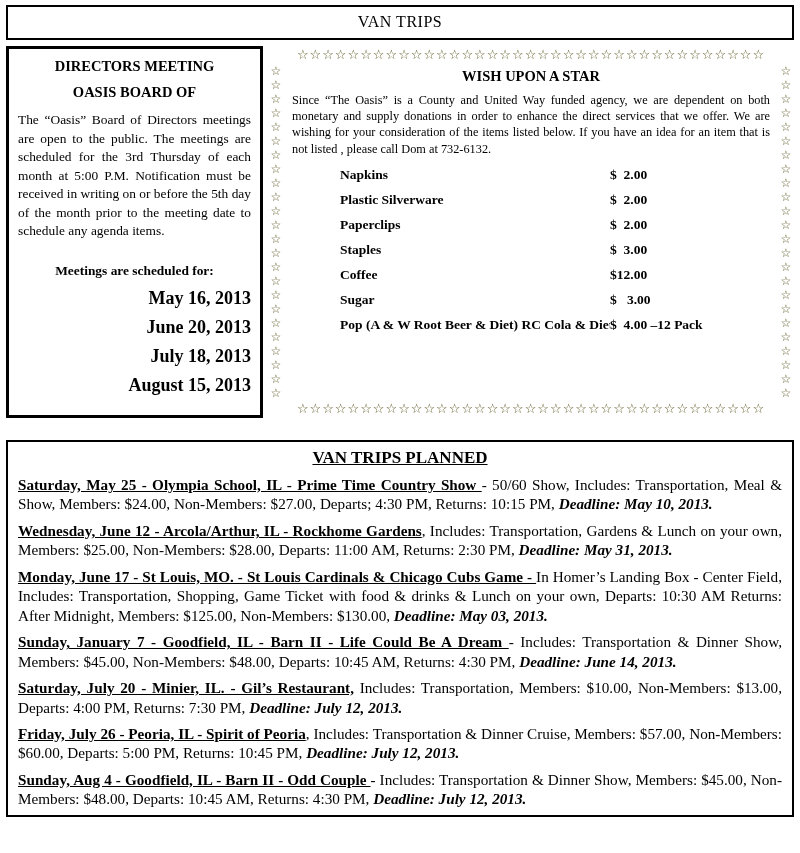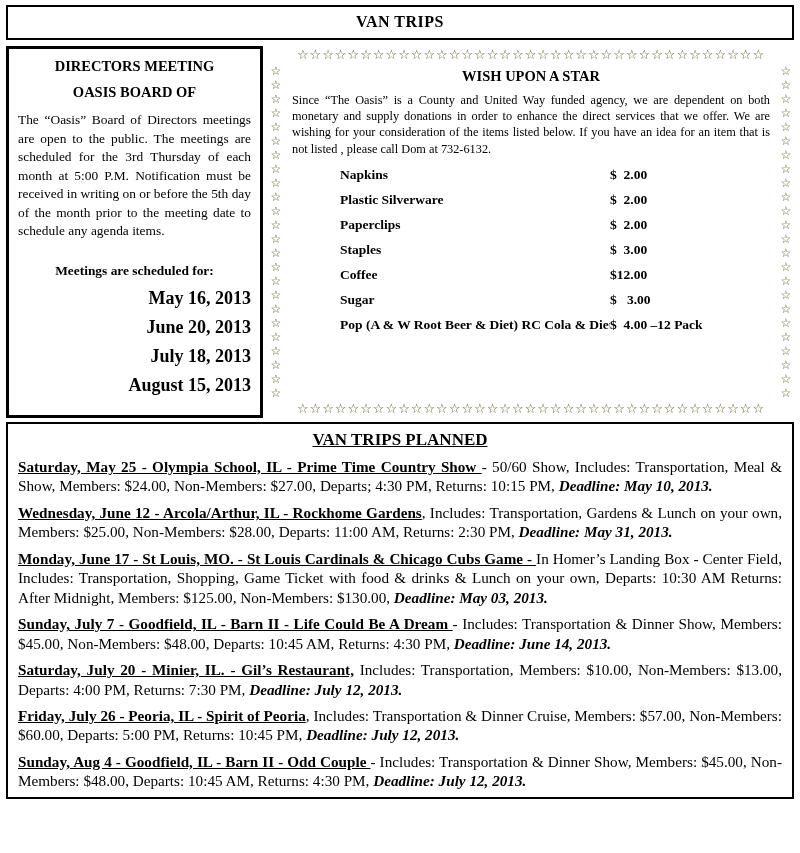--- a/index.html
+++ b/index.html
@@ -11,21 +11,21 @@
   }
   .page { padding: 5px 6px; }
 
   
   .header-box {
     border: 2px solid #000;
     text-align: center;
     padding: 6px 0 7px;
     margin-bottom: 6px;
   }
-  .header-title { font-weight: bold; font-size: 16px; letter-spacing: .5px; text-align: center; }
+  .header-title { font-weight: normal; font-size: 16px; letter-spacing: .5px; text-align: center; }
 
   
   .columns { display: flex; gap: 5px; align-items: stretch; }
 
   .board-box {
     width: 257px; flex: 0 0 257px;
     border: 3px solid #000;
     padding: 6px 9px 10px;
     min-height: 305px;
   }
@@ -58,21 +58,21 @@
     display: grid; grid-template-columns: 1fr 160px;
     font-weight: bold; font-size: 13.5px;
     margin-bottom: 9px; align-items: baseline; margin-left: 48px;
   }
   .wish-item-name { white-space: nowrap; overflow: hidden; }
   .wish-item-price { white-space: pre; }
 
   
   .trips-box {
     border: 2px solid #000;
-    margin-top: 4px;
+    margin-top: 22px;
     padding: 6px 10px 4px;
   }
   .trips-title {
     text-align: center; font-weight: bold; font-size: 17px;
     text-decoration: underline; margin-bottom: 7px;
   }
   .trip { font-size: 15.2px; line-height: 1.28; text-align: justify; margin-bottom: 7px; }
   .trip:last-child { margin-bottom: 2px; }
   .trip-heading { font-weight: bold; text-decoration: underline; }
   .trip-deadline { font-weight: bold; font-style: italic; }
@@ -193,21 +193,21 @@
 
   <div class="trips-box">
     <h1 class="trips-title">VAN TRIPS PLANNED</h1>
 
     <p class="trip"><span class="trip-heading">Saturday, May 25 - Olympia School, IL - Prime Time Country Show </span><span class="trip-details">- 50/60 Show, Includes: Transportation, Meal &amp; Show, Members: $24.00, Non-Members: $27.00, Departs; 4:30 PM, Returns: 10:15 PM, </span><span class="trip-deadline">Deadline: May 10, 2013.</span></p>
 
     <p class="trip"><span class="trip-heading">Wednesday, June 12 - Arcola/Arthur, IL - Rockhome Gardens</span><span class="trip-details">, Includes: Transportation, Gardens &amp; Lunch on your  own, Members: $25.00, Non-Members: $28.00, Departs: 11:00 AM, Returns: 2:30 PM, </span><span class="trip-deadline">Deadline: May 31, 2013.</span></p>
 
     <p class="trip"><span class="trip-heading">Monday, June 17 - St Louis, MO. - St Louis  Cardinals &amp; Chicago Cubs Game - </span><span class="trip-details">In Homer’s Landing Box - Center Field, Includes: Transportation, Shopping, Game Ticket with food &amp; drinks &amp; Lunch on your own, Departs: 10:30 AM Returns: After Midnight, Members: $125.00, Non-Members: $130.00, </span><span class="trip-deadline">Deadline: May 03, 2013.</span></p>
 
-    <p class="trip"><span class="trip-heading">Sunday, July 7 - Goodfield, IL - Barn II - Life Could Be A Dream </span><span class="trip-details">- Includes: Transportation &amp; Dinner Show, Members: $45.00, Non-Members: $48.00, Departs: 10:45 AM, Returns: 4:30 PM, </span><span class="trip-deadline">Deadline: June 14, 2013.</span></p>
+    <p class="trip"><span class="trip-heading">Sunday, January 7 - Goodfield, IL - Barn II - Life Could Be A Dream </span><span class="trip-details">- Includes: Transportation &amp; Dinner Show, Members: $45.00, Non-Members: $48.00, Departs: 10:45 AM, Returns: 4:30 PM, </span><span class="trip-deadline">Deadline: June 14, 2013.</span></p>
 
     <p class="trip"><span class="trip-heading">Saturday, July 20 - Minier, IL. - Gil’s Restaurant,</span><span class="trip-details"> Includes: Transportation, Members: $10.00, Non-Members: $13.00, Departs: 4:00 PM, Returns: 7:30 PM, </span><span class="trip-deadline">Deadline: July 12, 2013.</span></p>
 
     <p class="trip"><span class="trip-heading">Friday, July 26 - Peoria, IL - Spirit of Peoria</span><span class="trip-details">, Includes: Transportation &amp; Dinner Cruise, Members: $57.00, Non-Members: $60.00, Departs: 5:00 PM, Returns: 10:45 PM, </span><span class="trip-deadline">Deadline: July 12, 2013.</span></p>
 
     <p class="trip"><span class="trip-heading">Sunday, Aug 4 - Goodfield, IL - Barn II - Odd Couple </span><span class="trip-details">- Includes: Transportation &amp; Dinner Show, Members: $45.00, Non-Members: $48.00, Departs: 10:45 AM, Returns: 4:30 PM, </span><span class="trip-deadline">Deadline: July 12, 2013.</span></p>
   </div>
 
 </div>
 

